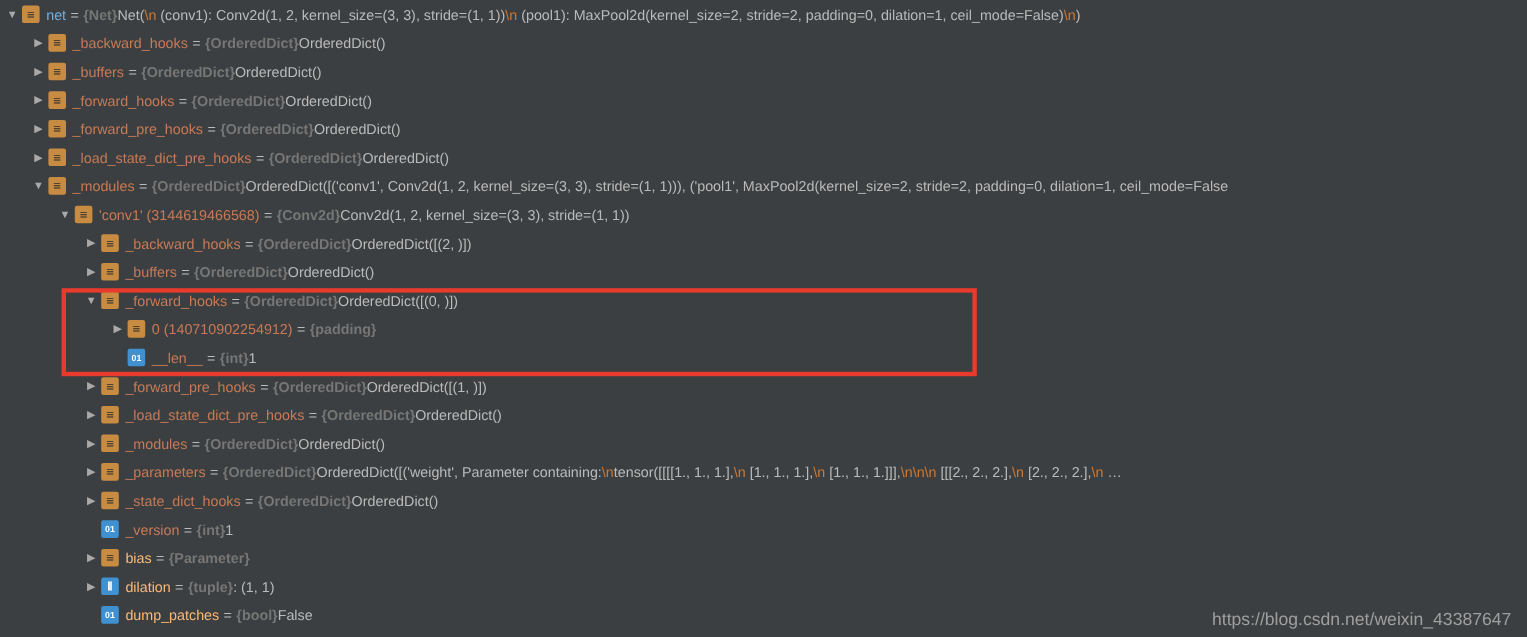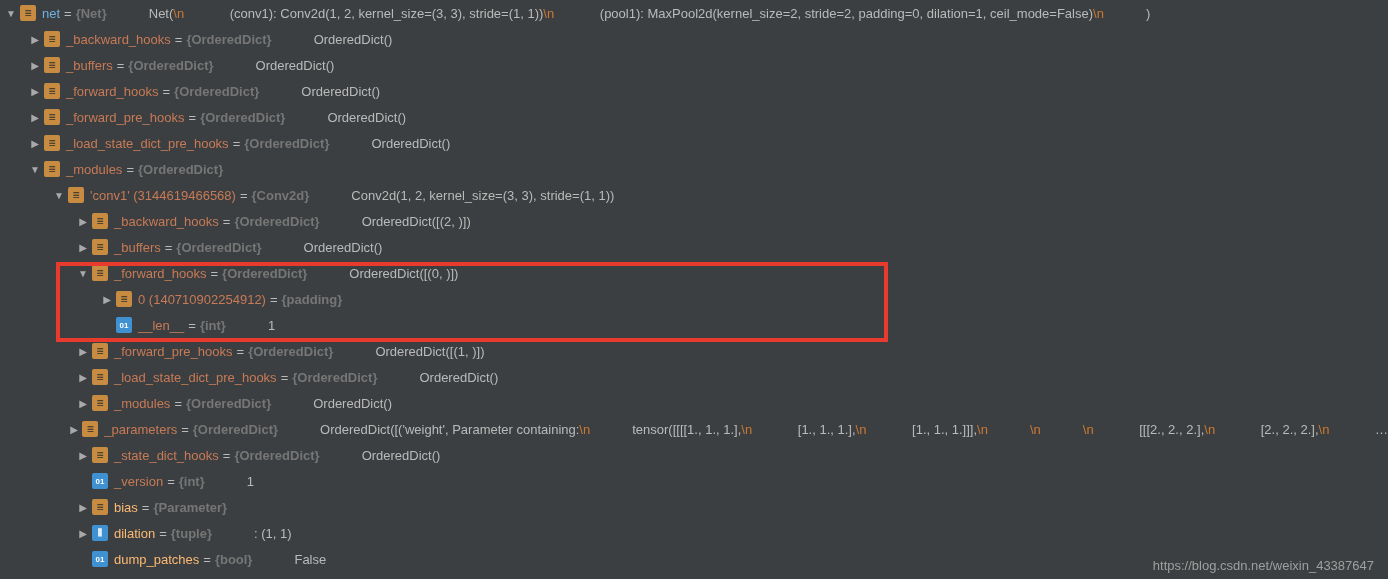--- a/index.html
+++ b/index.html
@@ -69,33 +69,33 @@
   }
   .ico-tuple::before {
     content: "⦀";
   }
   .name-top { color: #6fb0e0; }
   .name-prot { color: #c77a56; }
   .name-str { color: #c77a56; }
   .name-plain { color: #fdba74; }
   .eq { color: #bababa; padding: 0 4px; }
   .type { color: #767676; font-weight: bold; }
-  .val { color: #bababa; margin-left: 42px; }
+  .val { color: #bababa; }
   .escape { color: #cc7832; }
   .highlight-box {
     position: absolute;
     border: 4px solid #e83b2e;
     pointer-events: none;
   }
   .watermark {
     position: absolute;
     bottom: 6px;
     right: 14px;
     color: #9f9f9f;
-    font-size: 13px;
+    font-size: 16px;
   }
 </style>
 </head>
 <body>
 
 <div id="tree">
     <div class="row">
       <span class="indent" style="width: 4px;"></span>
       <span class="arrow down"></span>
       <span class="ico ico-obj"></span>
@@ -149,20 +149,21 @@
       <span class="type">{OrderedDict} </span>
       <span><span class="val">OrderedDict()</span></span>
     </div>
     <div class="row">
       <span class="indent" style="width: 28px;"></span>
       <span class="arrow down"></span>
       <span class="ico ico-obj"></span>
       <span class="name-prot">_modules</span>
       <span class="eq">=</span>
       <span class="type">{OrderedDict} </span>
+      <span><span class="val">OrderedDict([('conv1', Conv2d(1, 2, kernel_size=(3, 3), stride=(1, 1))), ('pool1', MaxPool2d(kernel_size=2, stride=2, padding=0, dilation=1, ceil_mode=False</span></span>
     </div>
     <div class="row">
       <span class="indent" style="width: 52px;"></span>
       <span class="arrow down"></span>
       <span class="ico ico-obj"></span>
       <span class="name-str">'conv1' (3144619466568)</span>
       <span class="eq">=</span>
       <span class="type">{Conv2d} </span>
       <span><span class="val">Conv2d(1, 2, kernel_size=(3, 3), stride=(1, 1))</span></span>
     </div>

